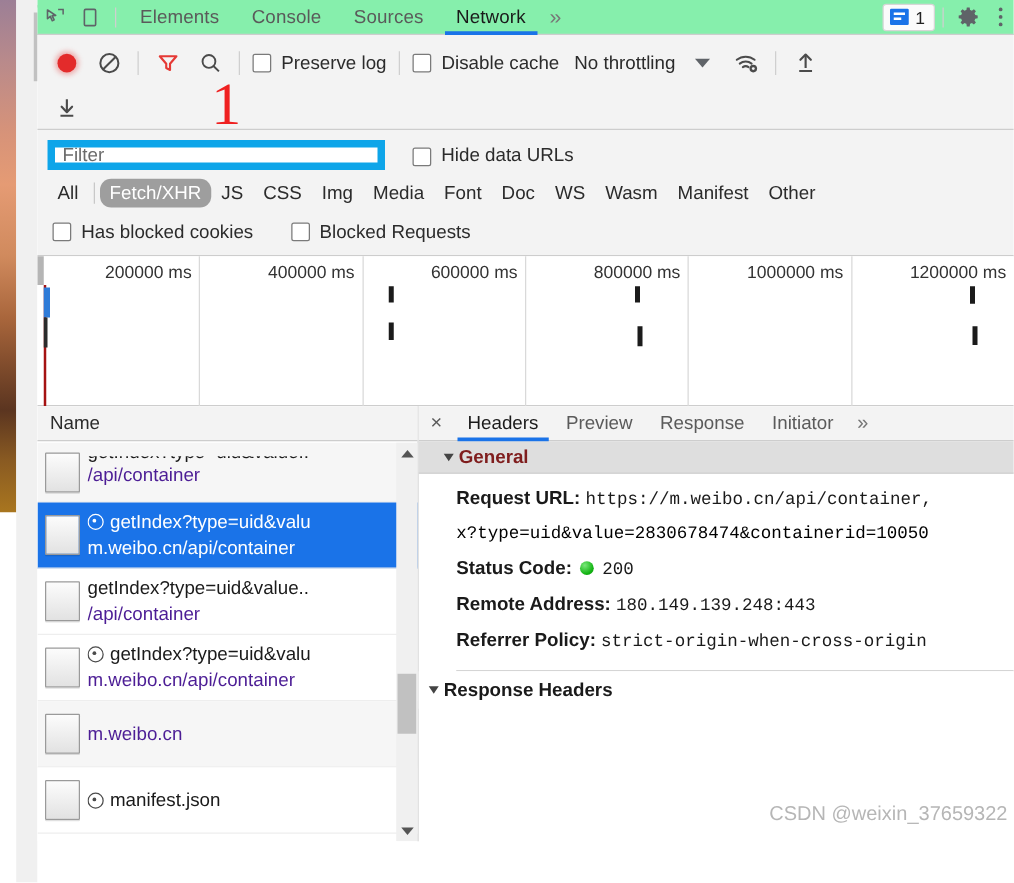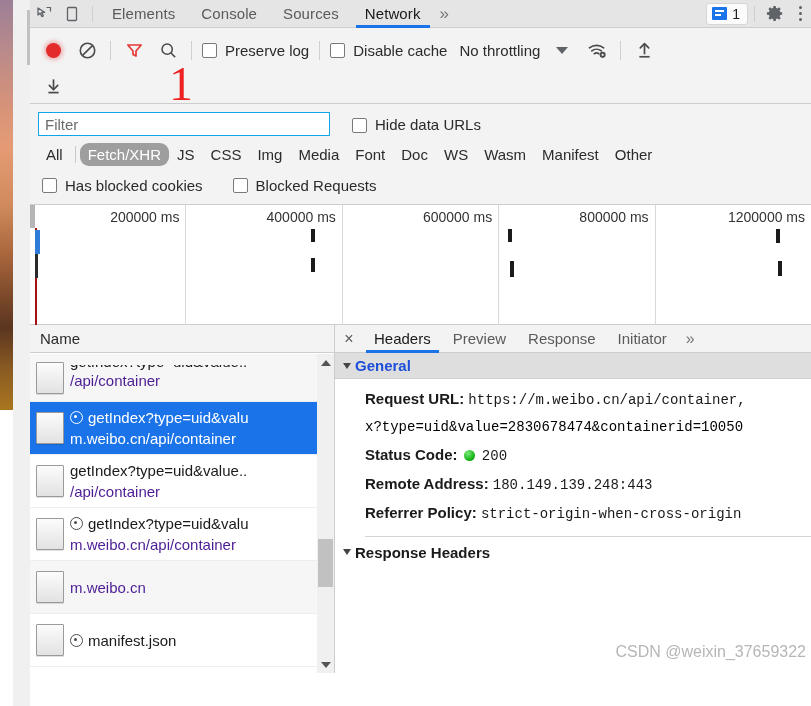--- a/index.html
+++ b/index.html
@@ -41,21 +41,21 @@
   }
 
   
   .devtools {
     position: absolute; left: 30px; top: 0; width: 781px; height: 706px;
     background: #ffffff;
   }
 
   
   .tabstrip {
-    position: relative; height: 28px; background: #e5e5e5;
+    position: relative; height: 28px; background: #86efac;
     border-bottom: 1px solid #cdcdcd;
     display: flex; align-items: center;
   }
   .ts-icon {
     width: 28px; height: 26px; display: flex; align-items: center;
     justify-content: center; color: #5f6368; flex: 0 0 auto;
   }
   .ts-sep {
     width: 1px; height: 16px; background: #cfcfcf; margin: 0 6px; flex: 0 0 auto;
   }
@@ -131,21 +131,21 @@
   .annot-1 {
     position: absolute; left: 139px; top: 32px; font-size: 48px; color: #ef2020;
     font-weight: 400; font-family: "Liberation Serif", serif; line-height: 1;
     z-index: 9;
   }
 
   
   .filterbar { background: #f3f3f3; border-bottom: 1px solid #cdcdcd; padding: 6px 0 4px 0; }
   .fb-row1 { display: flex; align-items: center; padding-left: 8px; height: 28px; }
   .filter-input {
-    width: 292px; height: 24px; border: 1px solid #0ea5e9; background: #fff;
+    width: 270px; height: 24px; border: 6px solid #0ea5e9; background: #fff;
     font-size: 15px; color: #333; padding: 0 6px; font-family: "Liberation Sans", sans-serif;
     outline: none;
   }
   .filter-input::placeholder { color: #6b6b6b; }
   .fb-check { display: flex; align-items: flex-end; gap: 8px; font-size: 15px; color: #2b2b2b; margin-left: 22px; }
   .fb-row2 { display: flex; align-items: center; padding-left: 8px; height: 32px; gap: 0px; }
   .ftype {
     font-size: 15px; color: #2b2b2b; padding: 3px 8px; border-radius: 9px; white-space: nowrap;
   }
   .ftype.sel { background: #9e9e9e; color: #fff; }
@@ -246,21 +246,21 @@
     white-space: nowrap; position: relative; flex: 0 0 auto;
   }
   .dtab.active { color: #1a1a1a; }
   .dtab.active::after {
     content: ""; position: absolute; left: 3px; right: 3px; bottom: 0; height: 3px; background: #1a73e8;
   }
   .dchev { font-size: 16px; color: #777; padding: 0 8px; flex: 0 0 auto; }
 
   .sect-header {
     height: 26px; background: #dedede; display: flex; align-items: center;
-    padding-left: 8px; font-size: 15px; font-weight: bold; color: #1d4ed8; gap: 4px;
+    padding-left: 20px; font-size: 15px; font-weight: bold; color: #7f1d1d; gap: 4px;
     border-bottom: 1px solid #cfcfcf;
   }
   .tri-d { width:0;height:0;border-top:6px solid #444;border-left:4.5px solid transparent;border-right:4.5px solid transparent; }
 
   .kv-body { padding: 6px 0 0 30px; }
   .kv {
     font-size: 15px; line-height: 27px; color: #1a1a1a;
     white-space: nowrap; overflow: hidden;
   }
   .kv .k { font-weight: bold; }
@@ -445,20 +445,23 @@
         <div class="ov-cell">
           <span class="ov-label">400000 ms</span>
         </div>
         <div class="ov-cell">
           <span class="ov-label">600000 ms</span>
         </div>
         <div class="ov-cell">
           <span class="ov-label">800000 ms</span>
         </div>
         <div class="ov-cell">
+          <span class="ov-label">1000000 ms</span>
+        </div>
+        <div class="ov-cell">
           <span class="ov-label">1200000 ms</span>
         </div>
       </div>
       <div class="ov-leftgutter"></div>
       <div class="ov-redline"></div>
       <div class="ov-bluebar"></div>
       <div class="ov-blackbar"></div>
       <div class="ov-mark" style="left:36.0%;top:24px;height:13px;"></div>
       <div class="ov-mark" style="left:36.0%;top:53px;height:14px;"></div>
       <div class="ov-mark" style="left:61.2%;top:24px;height:13px;"></div>

